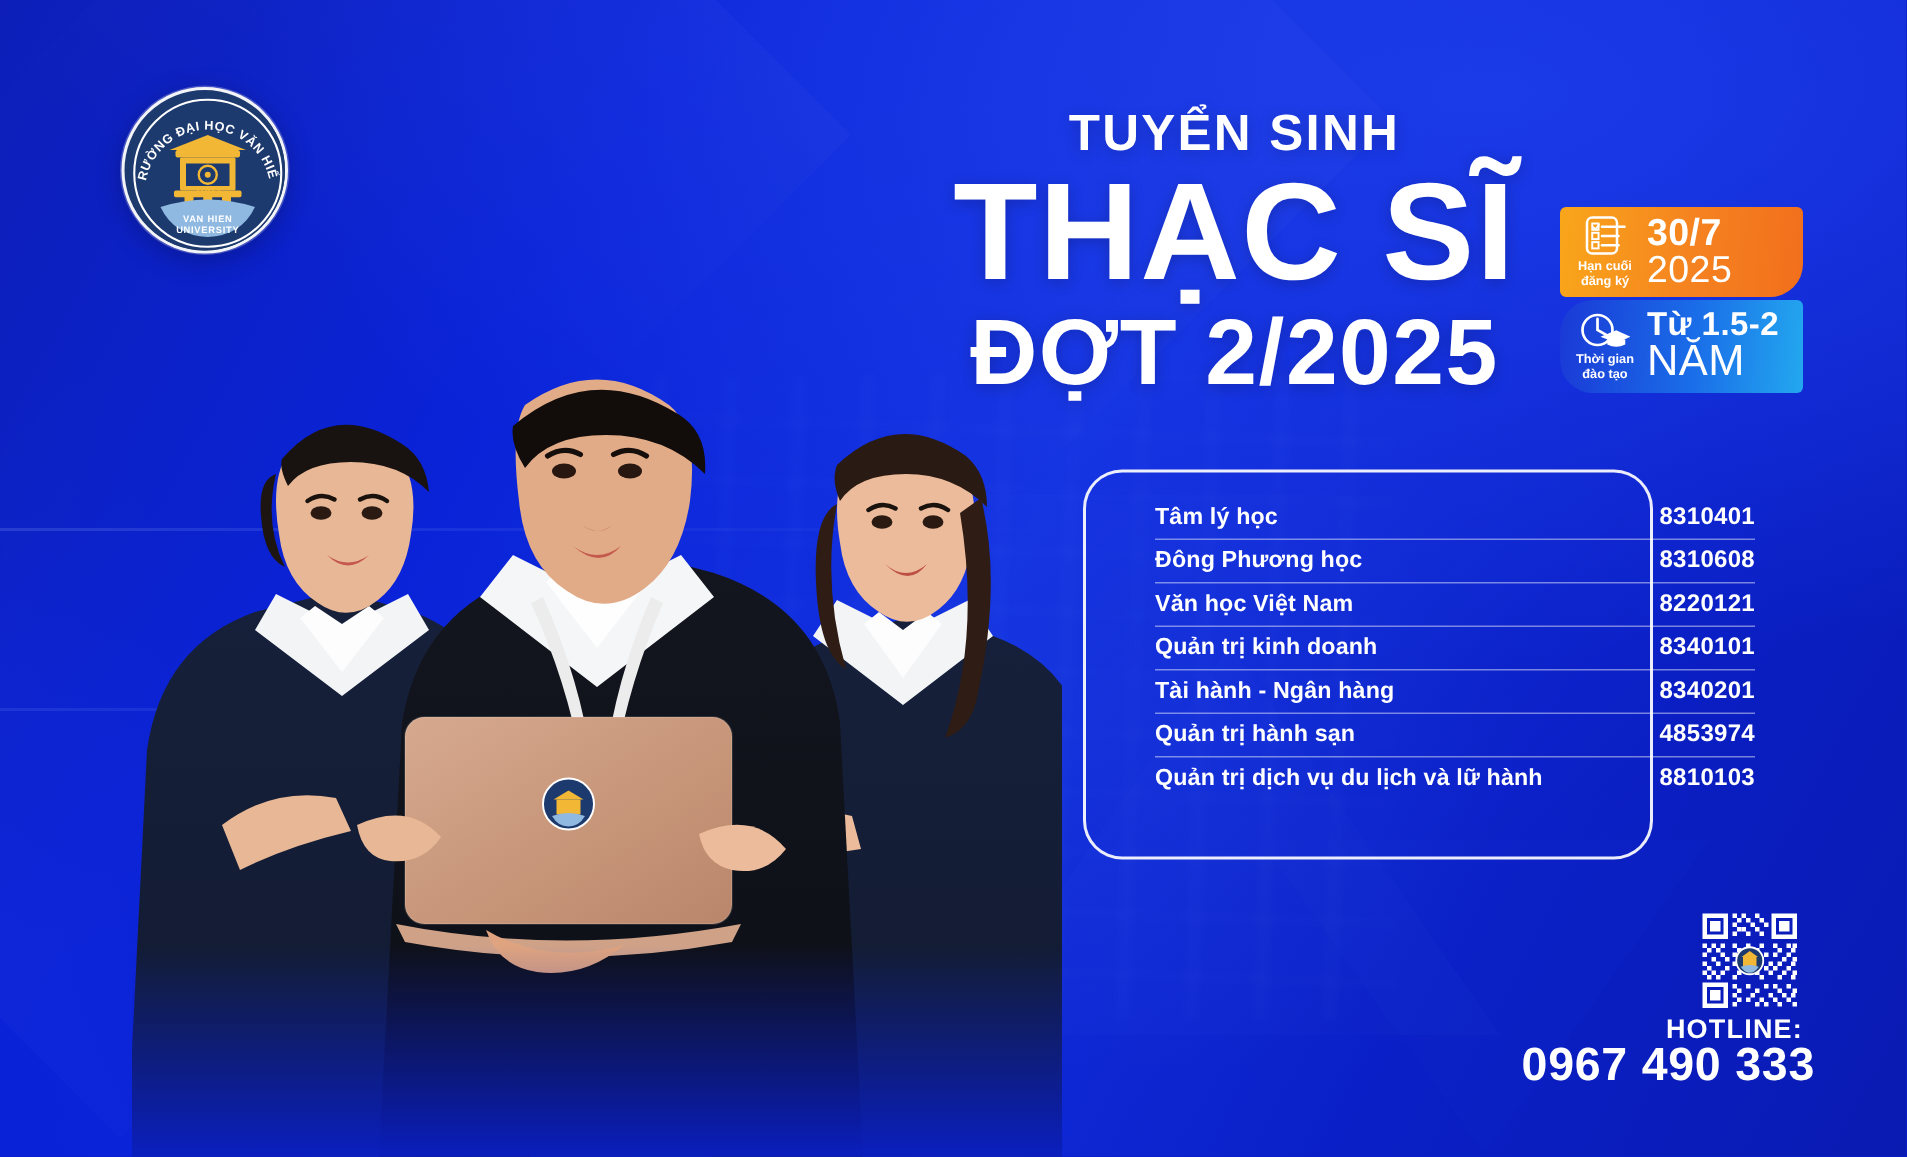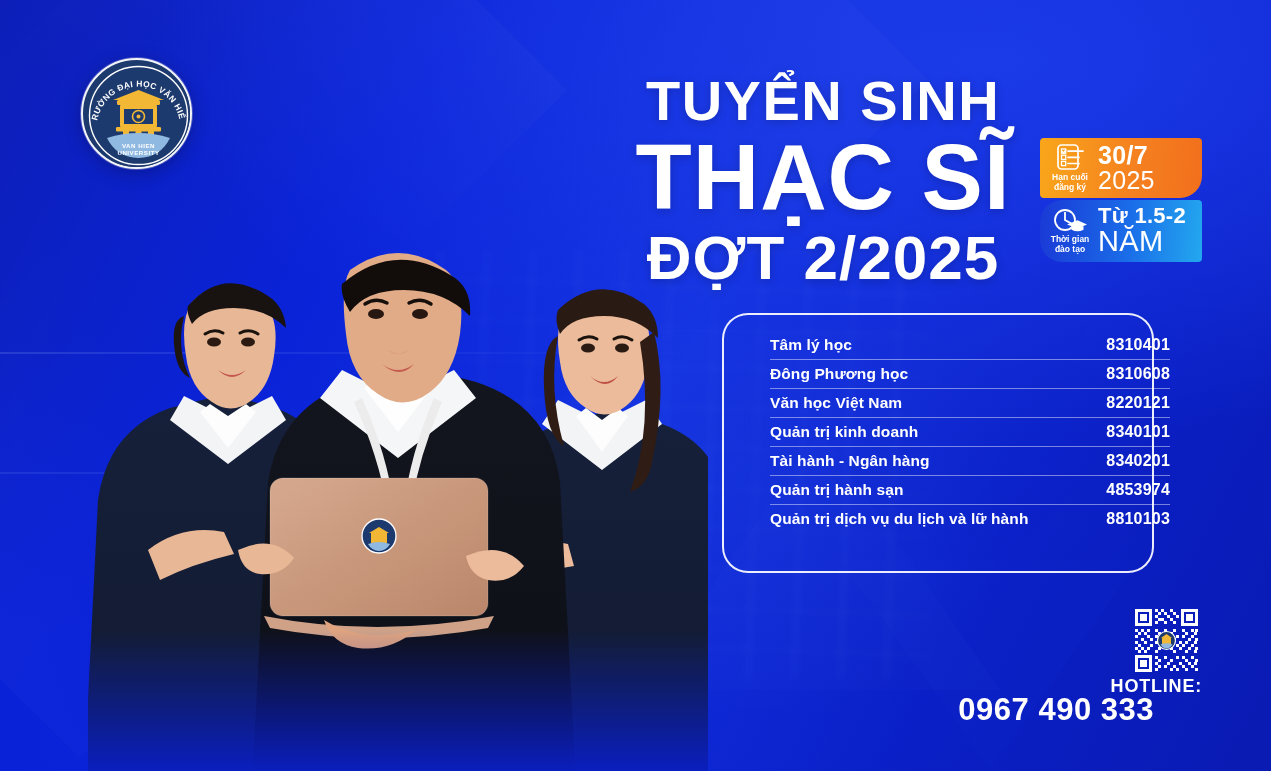--- a/index.html
+++ b/index.html
@@ -83,21 +83,21 @@
   }
   .crest svg{ display:block; width:111px; height:111px; }
 
   
   .headline{
     position:absolute; left:608px; top:72px; width:430px;
     text-align:center; color:#fff;
     text-shadow:0 2px 10px rgba(0,0,0,.20);
   }
   .hl-1{
-    font-size:56px; font-weight:bold; letter-spacing:1.5px; line-height:1.02;
+    font-size:34px; font-weight:bold; letter-spacing:1.5px; line-height:1.02;
     text-transform:uppercase;
   }
   .hl-2{
     font-size:92px; font-weight:bold; letter-spacing:1px; line-height:1.0;
     text-transform:uppercase; margin-top:2px;
   }
   .hl-3{
     font-size:62px; font-weight:bold; letter-spacing:1px; line-height:1.0;
     text-transform:uppercase; margin-top:4px;
   }
@@ -124,21 +124,21 @@
     text-align:center; white-space:nowrap;
   }
   .badge-val{ flex:1 1 auto; }
   .badge-l1{ font-size:25px; font-weight:bold; line-height:1.0; letter-spacing:.3px; }
   .badge-l2{ font-size:25px; font-weight:normal; line-height:1.02; letter-spacing:.3px; }
   .badge-duration .badge-l1{ font-size:22px; }
   .badge-duration .badge-l2{ font-size:29px; }
 
   
   .program-card{
-    position:absolute; left:722px; top:313px; width:432px; height:260px;
+    position:absolute; left:722px; top:313px; width:380px; height:260px;
     border:2px solid rgba(255,255,255,.92);
     border-radius:26px;
     background:linear-gradient(135deg, rgba(22,48,220,.30), rgba(20,40,200,.12));
   }
   .program-list{ position:absolute; left:46px; top:16px; width:400px; }
   .prow{
     display:flex; align-items:baseline; justify-content:space-between;
     padding:5px 0 5px 0;
     border-bottom:1px solid rgba(255,255,255,.45);
     color:#fff;
@@ -152,21 +152,21 @@
   .people svg{ display:block; width:620px; height:521px; }
 
   
   .qr-block{ position:absolute; left:1133px; top:607px; width:67px; height:67px; }
   .qr-block svg{ display:block; }
   .hotline-label{
     position:absolute; left:1000px; top:676px; width:202px;
     text-align:right; color:#fff; font-size:18px; font-weight:bold; letter-spacing:.8px;
   }
   .hotline-num{
-    position:absolute; left:892px; top:692px; width:262px;
+    position:absolute; left:948px; top:692px; width:262px;
     text-align:right; color:#fff; font-size:31px; font-weight:bold; letter-spacing:.5px;
   }
 </style>
 </head>
 <body>
 
 <div class="poster">
 
   <div class="facets">
     <div class="facet f-diamond"></div>

